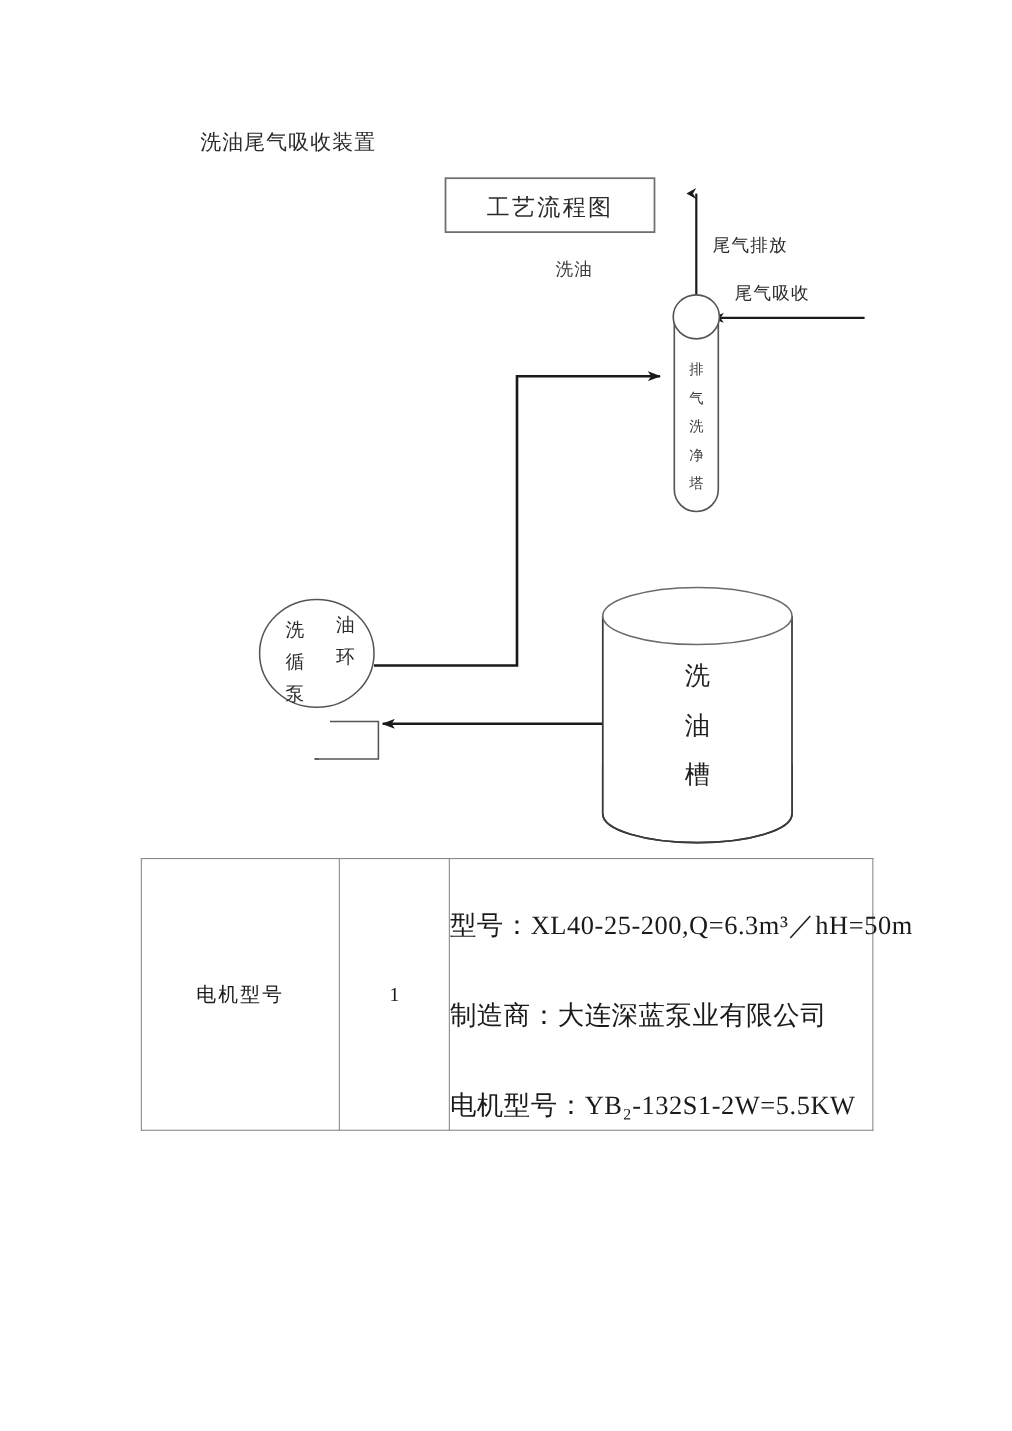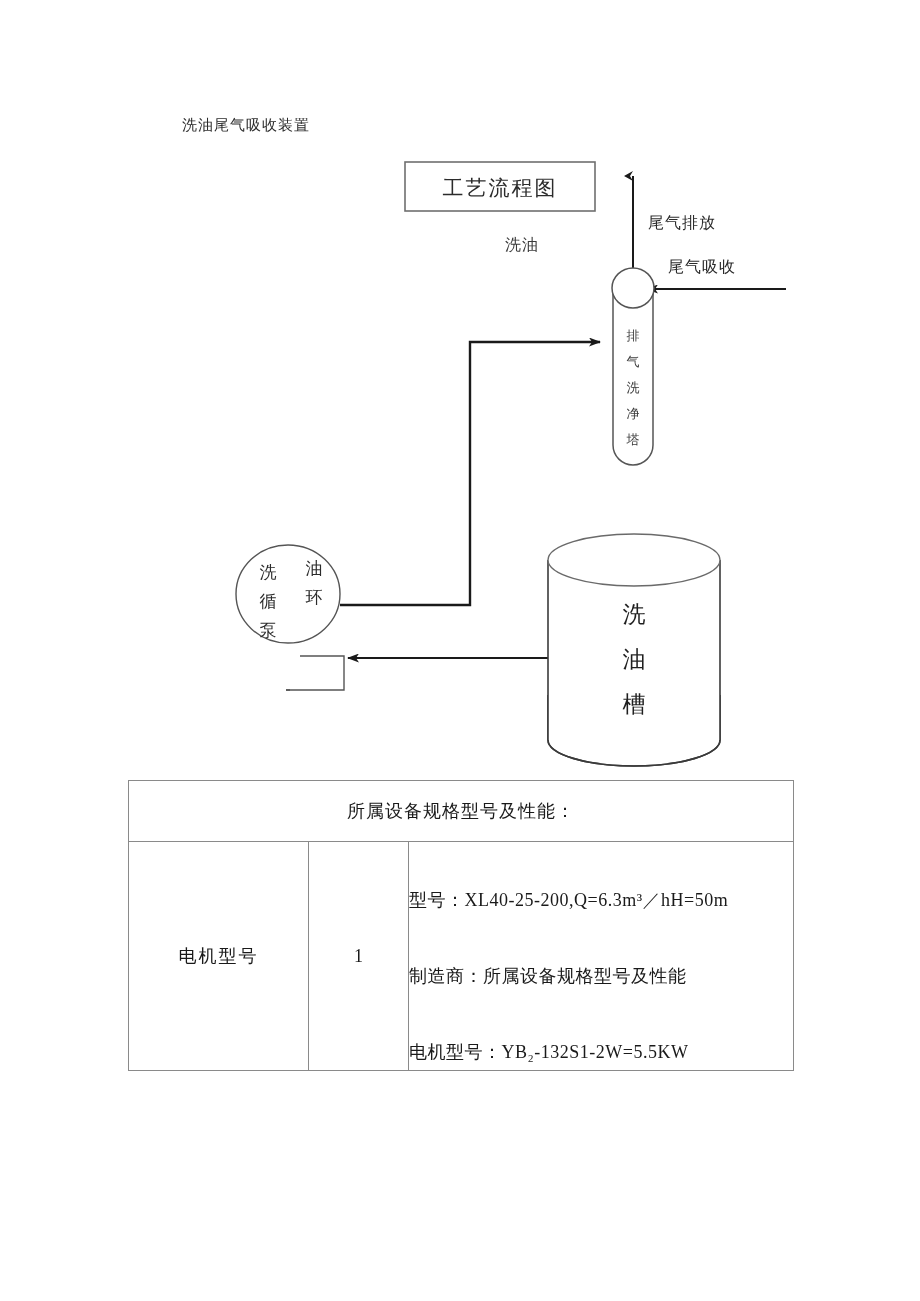--- a/index.html
+++ b/index.html
@@ -21,21 +21,21 @@
     left: 0; top: 0;
     width: 920px;
     height: 1301px;
   }
 
   
   .doc-title {
     position: absolute;
     left: 182px;
     top: 116px;
-    font-size: 15px;
+    font-size: 19px;
     letter-spacing: 1px;
     color: #2b2b2b;
     white-space: nowrap;
   }
 
   
   .diagram {
     position: absolute;
     left: 0;
     top: 140px;
@@ -93,21 +93,21 @@
   .r-spec { padding: 6px 0 6px 10px; }
   .r-spec.centered { text-align: center; padding-left: 0; }
 
   .row-tower td { height: 56px; }
   .row-pump  td { height: 160px; }
   .row-tank  td { height: 62px; }
 
   .spec-line {
     line-height: 1.0;
     padding: 9px 0;
-    font-size: 18px;
+    font-size: 24px;
     letter-spacing: 0.5px;
     white-space: nowrap;
     margin-top: 40px;
   }
 </style>
 </head>
 <body>
 
 <div class="page">
 
@@ -175,31 +175,28 @@
     </svg>
   </div>
 
   <table class="spec-table">
     <colgroup>
       <col class="col-name">
         <col class="col-qty">
         <col class="col-spec">
     </colgroup>
     <tbody>
-      <tr>
-        <td class="tbl-title-cell" colspan="3">所属设备规格型号及性能：</td>
-      </tr>
 
 
       <tr class="row-pump">
         <td class="r-name">电机型号</td>
         <td class="r-qty">1</td>
         <td class="r-spec" id="pump-spec-cell">
             <div class="spec-line">型号：XL40-25-200,Q=6.3m³／hH=50m</div>
-            <div class="spec-line">制造商：所属设备规格型号及性能</div>
+            <div class="spec-line">制造商：大连深蓝泵业有限公司</div>
             <div class="spec-line">电机型号：YB₂-132S1-2W=5.5KW</div>
           </td>
       </tr>
 
     </tbody>
   </table>
 
 </div>
 
 </body></html>

